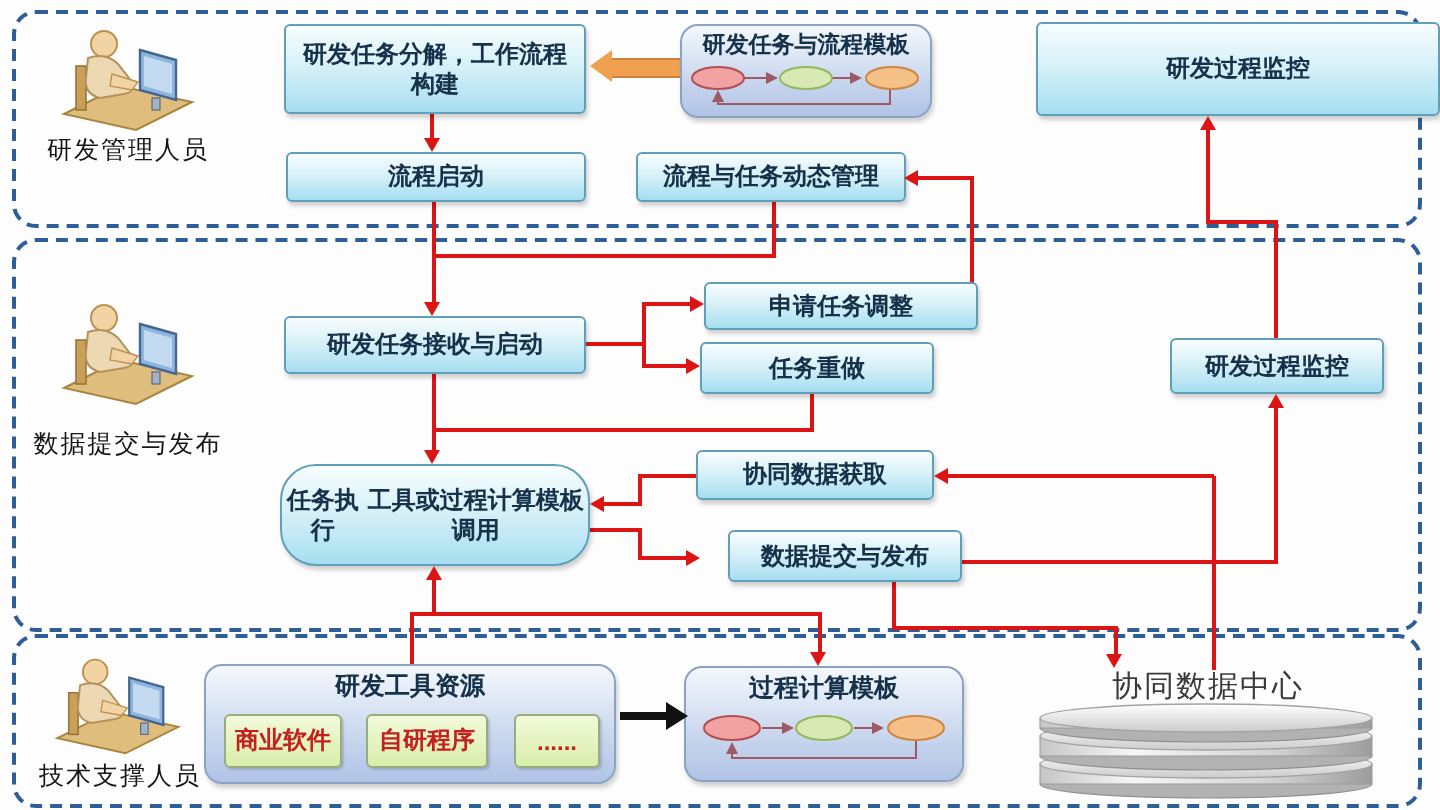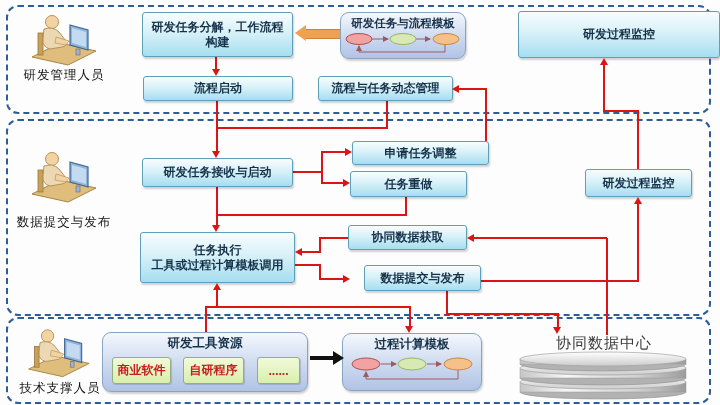--- a/index.html
+++ b/index.html
@@ -114,21 +114,21 @@
   </div>
 
   <div class="box" style="left:350px;top:171px;width:117px;height:26px;">
     <span>任务重做</span>
   </div>
 
   <div class="box" style="left:585px;top:169px;width:107px;height:28px;">
     <span>研发过程监控</span>
   </div>
 
-  <div class="box" style="left:140px;top:232px;width:155px;height:51px;flex-direction:column;">
+  <div class="box" style="left:140px;top:232px;width:155px;height:51px;flex-direction:row;border-radius:18px;">
     <span>任务执行</span>
     <span>工具或过程计算模板调用</span>
   </div>
 
   <div class="box" style="left:348px;top:225px;width:119px;height:25px;">
     <span>协同数据获取</span>
   </div>
 
   <div class="box" style="left:364px;top:265px;width:117px;height:26px;">
     <span>数据提交与发布</span>

